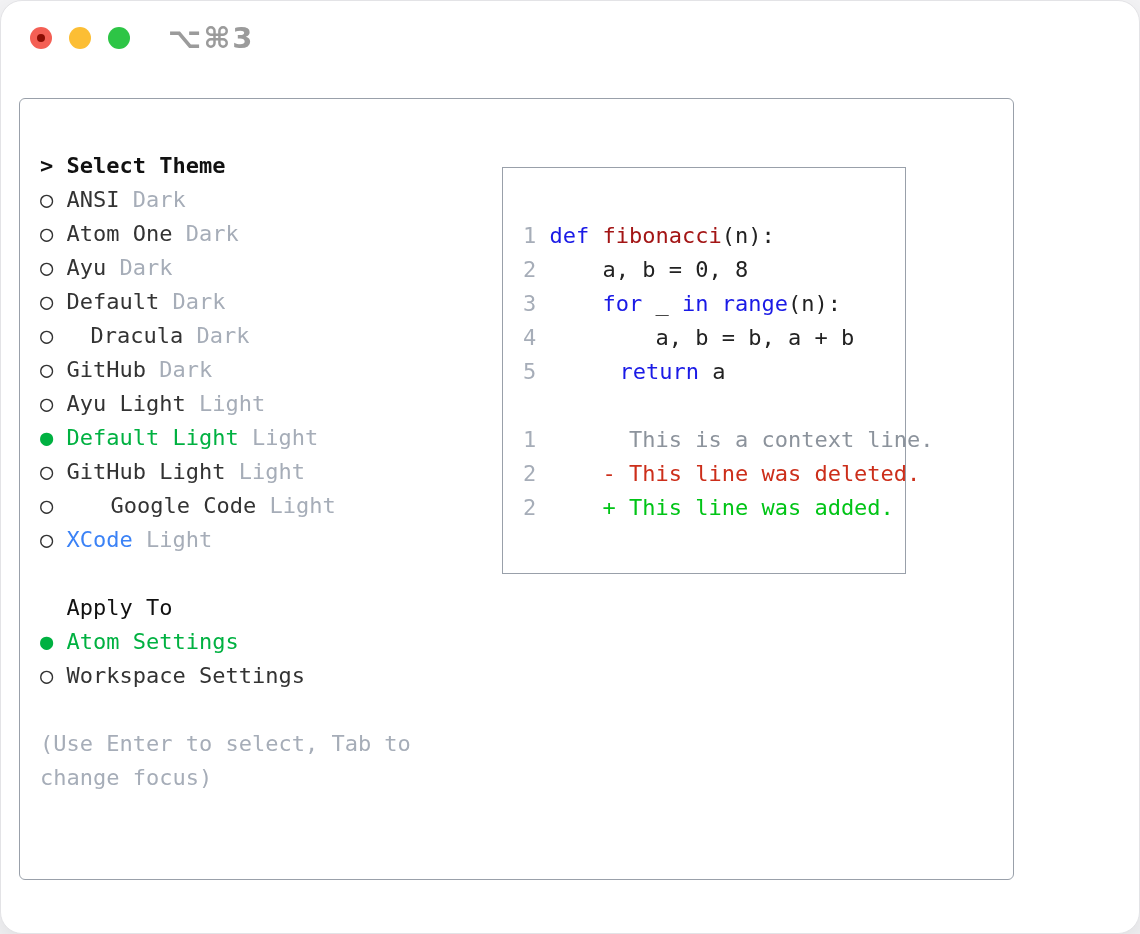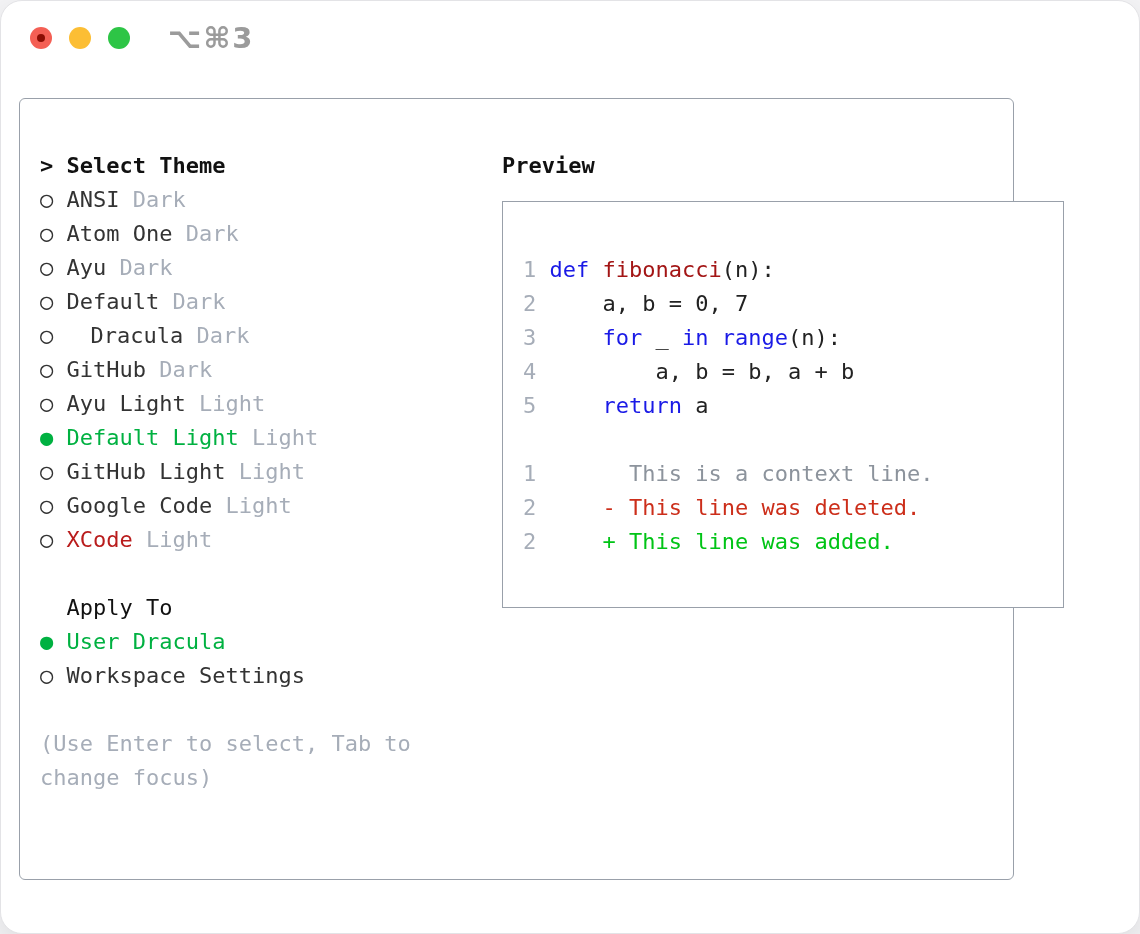--- a/index.html
+++ b/index.html
@@ -22,21 +22,21 @@
          display:flex;padding:50px 0 0 20px;font-size:22px;line-height:34px;color:#333;}
   .left-col{width:462px;flex:0 0 462px;}
   .right-col{flex:1;padding-right:28px;}
   .row{white-space:pre;height:34px;}
   .prefix{display:inline-block;width:2ch;}
   .hdr{font-weight:bold;color:#111;}
   .spacer{height:34px;}
   .hint{color:#a6adb8;width:420px;white-space:normal;word-break:normal;}
   
   .preview-label{font-weight:bold;color:#111;height:34px;}
-  .preview-box{margin-top:18px;width:562px;height:407px;border:1.5px solid #99a0aa;background:#ffffff;
+  .preview-box{margin-top:18px;width:404px;height:407px;border:1.5px solid #99a0aa;background:#ffffff;
                box-sizing:border-box;padding:51px 0 0 20px;}
   .code-line{white-space:pre;height:34px;}
   .gutter{display:inline-block;width:2ch;}
 </style>
 </head>
 <body>
 
 <div class="window">
   <div class="titlebar">
     <div class="lights">
@@ -53,41 +53,40 @@
       <div id="theme-list">
           <div class="row"><span class="prefix" style="color: rgb(51, 51, 51);">○</span><span style="color: rgb(51, 51, 51);">ANSI </span><span style="color: rgb(166, 173, 184);">Dark</span></div>
           <div class="row"><span class="prefix" style="color: rgb(51, 51, 51);">○</span><span style="color: rgb(51, 51, 51);">Atom One </span><span style="color: rgb(166, 173, 184);">Dark</span></div>
           <div class="row"><span class="prefix" style="color: rgb(51, 51, 51);">○</span><span style="color: rgb(51, 51, 51); margin-top: 38px;">Ayu </span><span style="color: rgb(166, 173, 184);">Dark</span></div>
           <div class="row"><span class="prefix" style="color: rgb(51, 51, 51);">○</span><span style="color: rgb(51, 51, 51);">Default </span><span style="color: rgb(166, 173, 184);">Dark</span></div>
           <div class="row"><span class="prefix" style="color: rgb(51, 51, 51);">○</span><span style="color: rgb(51, 51, 51); margin-left: 24px;">Dracula </span><span style="color: rgb(166, 173, 184);">Dark</span></div>
           <div class="row"><span class="prefix" style="color: rgb(51, 51, 51);">○</span><span style="color: rgb(51, 51, 51); text-align: center;">GitHub </span><span style="color: rgb(166, 173, 184);">Dark</span></div>
           <div class="row"><span class="prefix" style="color: rgb(51, 51, 51);">○</span><span style="color: rgb(51, 51, 51);">Ayu Light </span><span style="color: rgb(166, 173, 184);">Light</span></div>
           <div class="row"><span class="prefix" style="color: rgb(0, 177, 65);">●</span><span style="color: rgb(0, 177, 65);">Default Light </span><span style="color: rgb(166, 173, 184);">Light</span></div>
           <div class="row"><span class="prefix" style="color: rgb(51, 51, 51);">○</span><span style="color: rgb(51, 51, 51);">GitHub Light </span><span style="color: rgb(166, 173, 184);">Light</span></div>
-          <div class="row"><span class="prefix" style="color: rgb(51, 51, 51);">○</span><span style="color: rgb(51, 51, 51);">Google Code </span><span style="color: rgb(166, 173, 184);">Light</span></div>
-          <div class="row"><span class="prefix" style="color: rgb(51, 51, 51);">○</span><span style="color: #b91c1c;">XCode </span><span style="color: rgb(166, 173, 184);">Light</span></div>
+          <div class="row"><span class="prefix" style="color: rgb(51, 51, 51);">○</span><span style="color: rgb(51, 51, 51); margin-left: 44px;">Google Code </span><span style="color: rgb(166, 173, 184);">Light</span></div>
+          <div class="row"><span class="prefix" style="color: rgb(51, 51, 51);">○</span><span style="color: #3b82f6;">XCode </span><span style="color: rgb(166, 173, 184);">Light</span></div>
         </div>
       <div class="spacer"></div>
       <div class="row"><span class="prefix"></span><span style="color:#111">Apply To</span></div>
       <div id="apply-list">
-          <div class="row"><span class="prefix" style="color: rgb(0, 177, 65);">●</span><span style="color: rgb(0, 177, 65);">User Dracula</span></div>
+          <div class="row"><span class="prefix" style="color: rgb(0, 177, 65);">●</span><span style="color: rgb(0, 177, 65);">Atom Settings</span></div>
           <div class="row"><span class="prefix" style="color: rgb(51, 51, 51);">○</span><span style="color: rgb(51, 51, 51);">Workspace Settings</span></div>
         </div>
       <div class="spacer"></div>
       <div class="hint">(Use Enter to select, Tab to change focus)</div>
     </div>
 
     <div class="right-col">
-      <div class="preview-label">Preview</div>
       <div class="preview-box" id="preview-box">
           <div class="code-line"><span class="gutter" style="color: rgb(166, 173, 184);">1</span><span style="color: rgb(26, 26, 230);">def</span><span style="color: rgb(34, 34, 34);"> </span><span style="color: rgb(163, 21, 21);">fibonacci</span><span style="color: rgb(34, 34, 34);">(n):</span></div>
-          <div class="code-line"><span class="gutter" style="color: rgb(166, 173, 184);">2</span><span style="color: rgb(34, 34, 34);">    a, b = 0, 7</span></div>
+          <div class="code-line"><span class="gutter" style="color: rgb(166, 173, 184);">2</span><span style="color: rgb(34, 34, 34);">    a, b = 0, 8</span></div>
           <div class="code-line"><span class="gutter" style="color: rgb(166, 173, 184);">3</span><span style="color: rgb(34, 34, 34);">    </span><span style="color: rgb(26, 26, 230);">for</span><span style="color: rgb(34, 34, 34);"> _ </span><span style="color: rgb(26, 26, 230);">in</span><span style="color: rgb(34, 34, 34);"> </span><span style="color: rgb(26, 26, 230);">range</span><span style="color: rgb(34, 34, 34);">(n):</span></div>
           <div class="code-line"><span class="gutter" style="color: rgb(166, 173, 184);">4</span><span style="color: rgb(34, 34, 34);">        a, b = b, a + b</span></div>
-          <div class="code-line"><span class="gutter" style="color: rgb(166, 173, 184);">5</span><span style="color: rgb(34, 34, 34);">    </span><span style="color: rgb(26, 26, 230);">return</span><span style="color: rgb(34, 34, 34);"> a</span></div>
+          <div class="code-line"><span class="gutter" style="color: rgb(166, 173, 184);">5</span><span style="color: rgb(34, 34, 34);">    </span><span style="color: rgb(26, 26, 230); margin-left: 17px;">return</span><span style="color: rgb(34, 34, 34);"> a</span></div>
           <div class="code-line"><span class="gutter" style="color: rgb(166, 173, 184);"></span></div>
           <div class="code-line"><span class="gutter" style="color: rgb(166, 173, 184);">1</span><span style="color: rgb(140, 147, 156);">      This is a context line.</span></div>
           <div class="code-line"><span class="gutter" style="color: rgb(166, 173, 184);">2</span><span style="color: rgb(204, 46, 26);">    - This line was deleted.</span></div>
           <div class="code-line"><span class="gutter" style="color: rgb(166, 173, 184);">2</span><span style="color: rgb(0, 196, 22);">    + This line was added.</span></div>
         </div>
     </div>
   </div>
 </div>
 
 </body></html>

